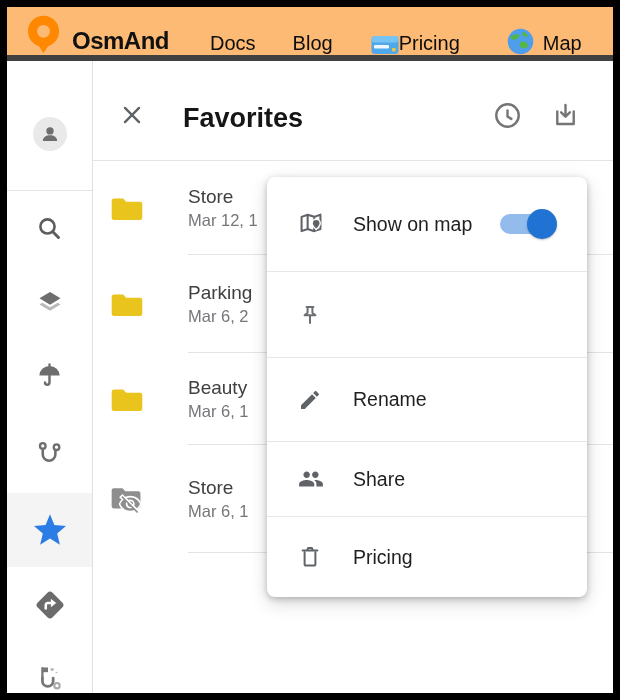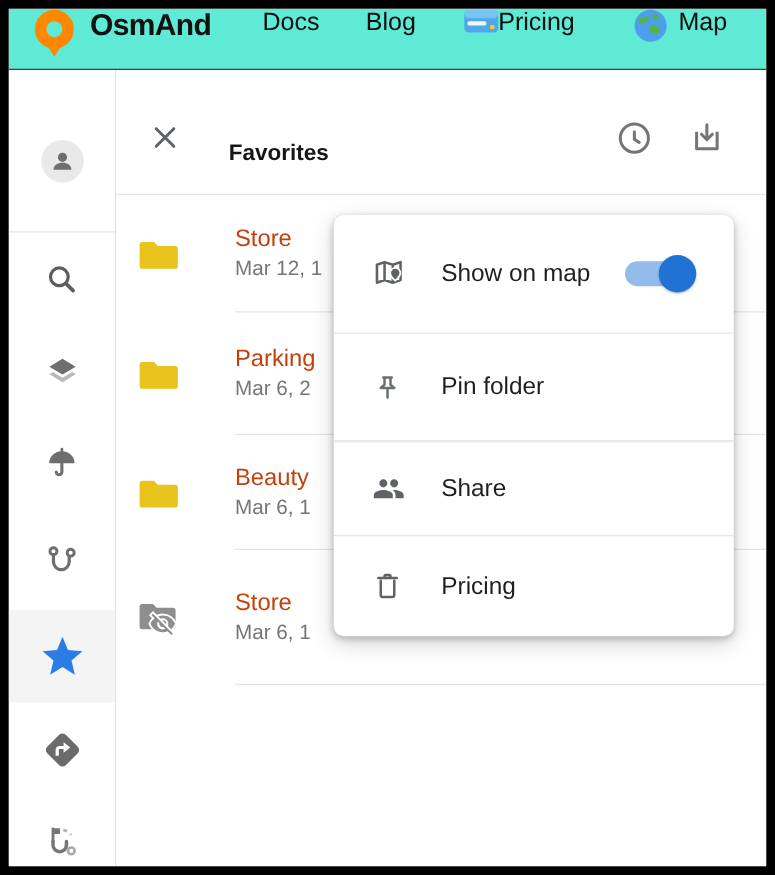--- a/index.html
+++ b/index.html
@@ -1,52 +1,52 @@
 <!DOCTYPE html>
 <html><head>
 <meta charset="utf-8">
 <style>
   html,body{margin:0;padding:0}
   body{width:620px;height:700px;background:#000;position:relative;
        font-family:"Liberation Sans", sans-serif;overflow:hidden}
   .app{position:absolute;left:7px;top:7px;width:606px;height:686px;background:#fff;overflow:hidden}
 
   
-  .topbar{height:48px;border-bottom:1px solid #404040;display:flex;align-items:flex-start;background:#5eead4}
+  .topbar{height:48px;border-bottom:6px solid #404040;display:flex;align-items:flex-end;background:#fdba74}
   .brand{font-size:24px;font-weight:700;color:#111;margin-left:12px;letter-spacing:-.5px}
   .logo{margin-left:20px;display:flex;align-items:center}
   .navlink{font-size:20px;font-weight:400;color:#0d0d0d;white-space:nowrap}
   .lnk-docs{margin-left:41px}.lnk-blog{margin-left:37px}
   .ic-card{margin-left:38px;display:flex}.lnk-pricing{margin-left:0}
   .ic-globe{margin-left:47px;display:flex}.lnk-map{margin-left:9px}
 
   
   .bodyrow{display:flex;height:637px}
   .sidebar{position:relative;width:85px;border-right:1px solid #e0e0e0;background:#fff;flex:none}
   .sb-item{position:absolute;left:0;width:85px;height:56px;display:flex;align-items:center;justify-content:center}
   .sb-divider{position:absolute;left:0;top:129px;width:85px;border-top:1px solid #e4e4e4}
   .sb-active{position:absolute;left:0;top:432px;width:85px;height:74px;background:#f4f4f5}
   .avatar{width:34px;height:34px;border-radius:50%;background:#e9e9e9;display:flex;align-items:center;justify-content:center}
 
   .main{position:relative;flex:1;background:#fff}
 
   
   .p-header{position:absolute;left:0;top:0;width:100%;height:99px;border-bottom:1px solid #e4e4e4;background:#fff}
   .x-btn{position:absolute;left:26px;top:41px;width:26px;height:26px;display:flex;align-items:center;justify-content:center}
-  .p-title{position:absolute;left:90px;top:56px;font-size:18px;font-weight:700;color:#161616}
+  .p-title{position:absolute;left:90px;top:42px;font-size:27px;font-weight:700;color:#161616}
   .h-ic1{position:absolute;left:400px;top:40px}
   .h-ic2{position:absolute;left:458px;top:40px}
 
   
   .rows{position:absolute;left:0;top:100px;width:100%}
   .row{position:relative;display:flex;align-items:center}
   .r1{height:94px}.r2{height:98px}.r3{height:92px}.r4{height:108px}
   .row .f-ic{width:32px;margin-left:18px;flex:none;display:flex}
   .row .f-text{margin-left:45px}
-  .f-name{font-size:19px;font-weight:500;color:#c2410c;line-height:25px}
+  .f-name{font-size:19px;font-weight:500;color:#404040;line-height:25px}
   .f-date{font-size:16.5px;color:#75757a;line-height:23px}
   .row-div{position:absolute;left:95px;right:0;bottom:0;border-bottom:1px solid #e4e4e4}
 
   
   .menu{position:absolute;left:174px;top:116px;width:320px;background:#fff;border-radius:8px;
         box-shadow:0 2px 6px rgba(0,0,0,.22),0 6px 18px rgba(0,0,0,.16);z-index:5;overflow:hidden}
   .m-item{display:flex;align-items:center}
   .m1{height:94px}.m2{height:85px}.m3{height:83px}.m4{height:74px}.m5{height:74px}.m6{height:80px}
   .m-item .m-ic{width:26px;margin-left:31px;flex:none;display:flex}
   .m-label{margin-left:29px;font-size:19.5px;color:#1f1f21}
@@ -259,24 +259,31 @@
           </span>
         </div>
         <div class="m-div"></div>
 
         <div class="m-item m2">
           <span class="m-ic">
             <svg width="24" height="24" viewBox="0 0 24 24">
               <path d="M8.6 4 H15.4 M9.6 4 V9.8 L6.6 12.3 H17.4 L14.4 9.8 V4 M12 12.3 V20" fill="none" stroke="#6b6f74" stroke-width="2" stroke-linecap="round" stroke-linejoin="round"></path>
             </svg>
           </span>
-          <span class="m-label">Pin folder</span>
         </div>
         <div class="m-div"></div>
 
+        <div class="m-item m3">
+          <span class="m-ic">
+            <svg width="24" height="24" viewBox="0 0 24 24">
+              <path fill="#5f6368" d="M3 17.25V21h3.75L17.81 9.94l-3.75-3.75L3 17.25zM20.71 7.04c.39-.39.39-1.02 0-1.41l-2.34-2.34c-.39-.39-1.02-.39-1.41 0l-1.83 1.83 3.75 3.75 1.83-1.83z"></path>
+            </svg>
+          </span>
+          <span class="m-label">Rename</span>
+        </div>
         <div class="m-div"></div>
 
         <div class="m-item m4">
           <span class="m-ic">
             <svg width="26" height="26" viewBox="0 0 24 24">
               <path fill="#5f6368" d="M16 11c1.66 0 2.99-1.34 2.99-3S17.66 5 16 5c-1.66 0-3 1.34-3 3s1.34 3 3 3zm-8 0c1.66 0 2.99-1.34 2.99-3S9.66 5 8 5C6.34 5 5 6.34 5 8s1.34 3 3 3zm0 2c-2.33 0-7 1.17-7 3.5V19h14v-2.5c0-2.33-4.67-3.5-7-3.5zm8 0c-.29 0-.62.02-.97.05 1.16.84 1.97 1.97 1.97 3.45V19h6v-2.5c0-2.33-4.67-3.5-7-3.5z"></path>
             </svg>
           </span>
           <span class="m-label">Share</span>
         </div>

